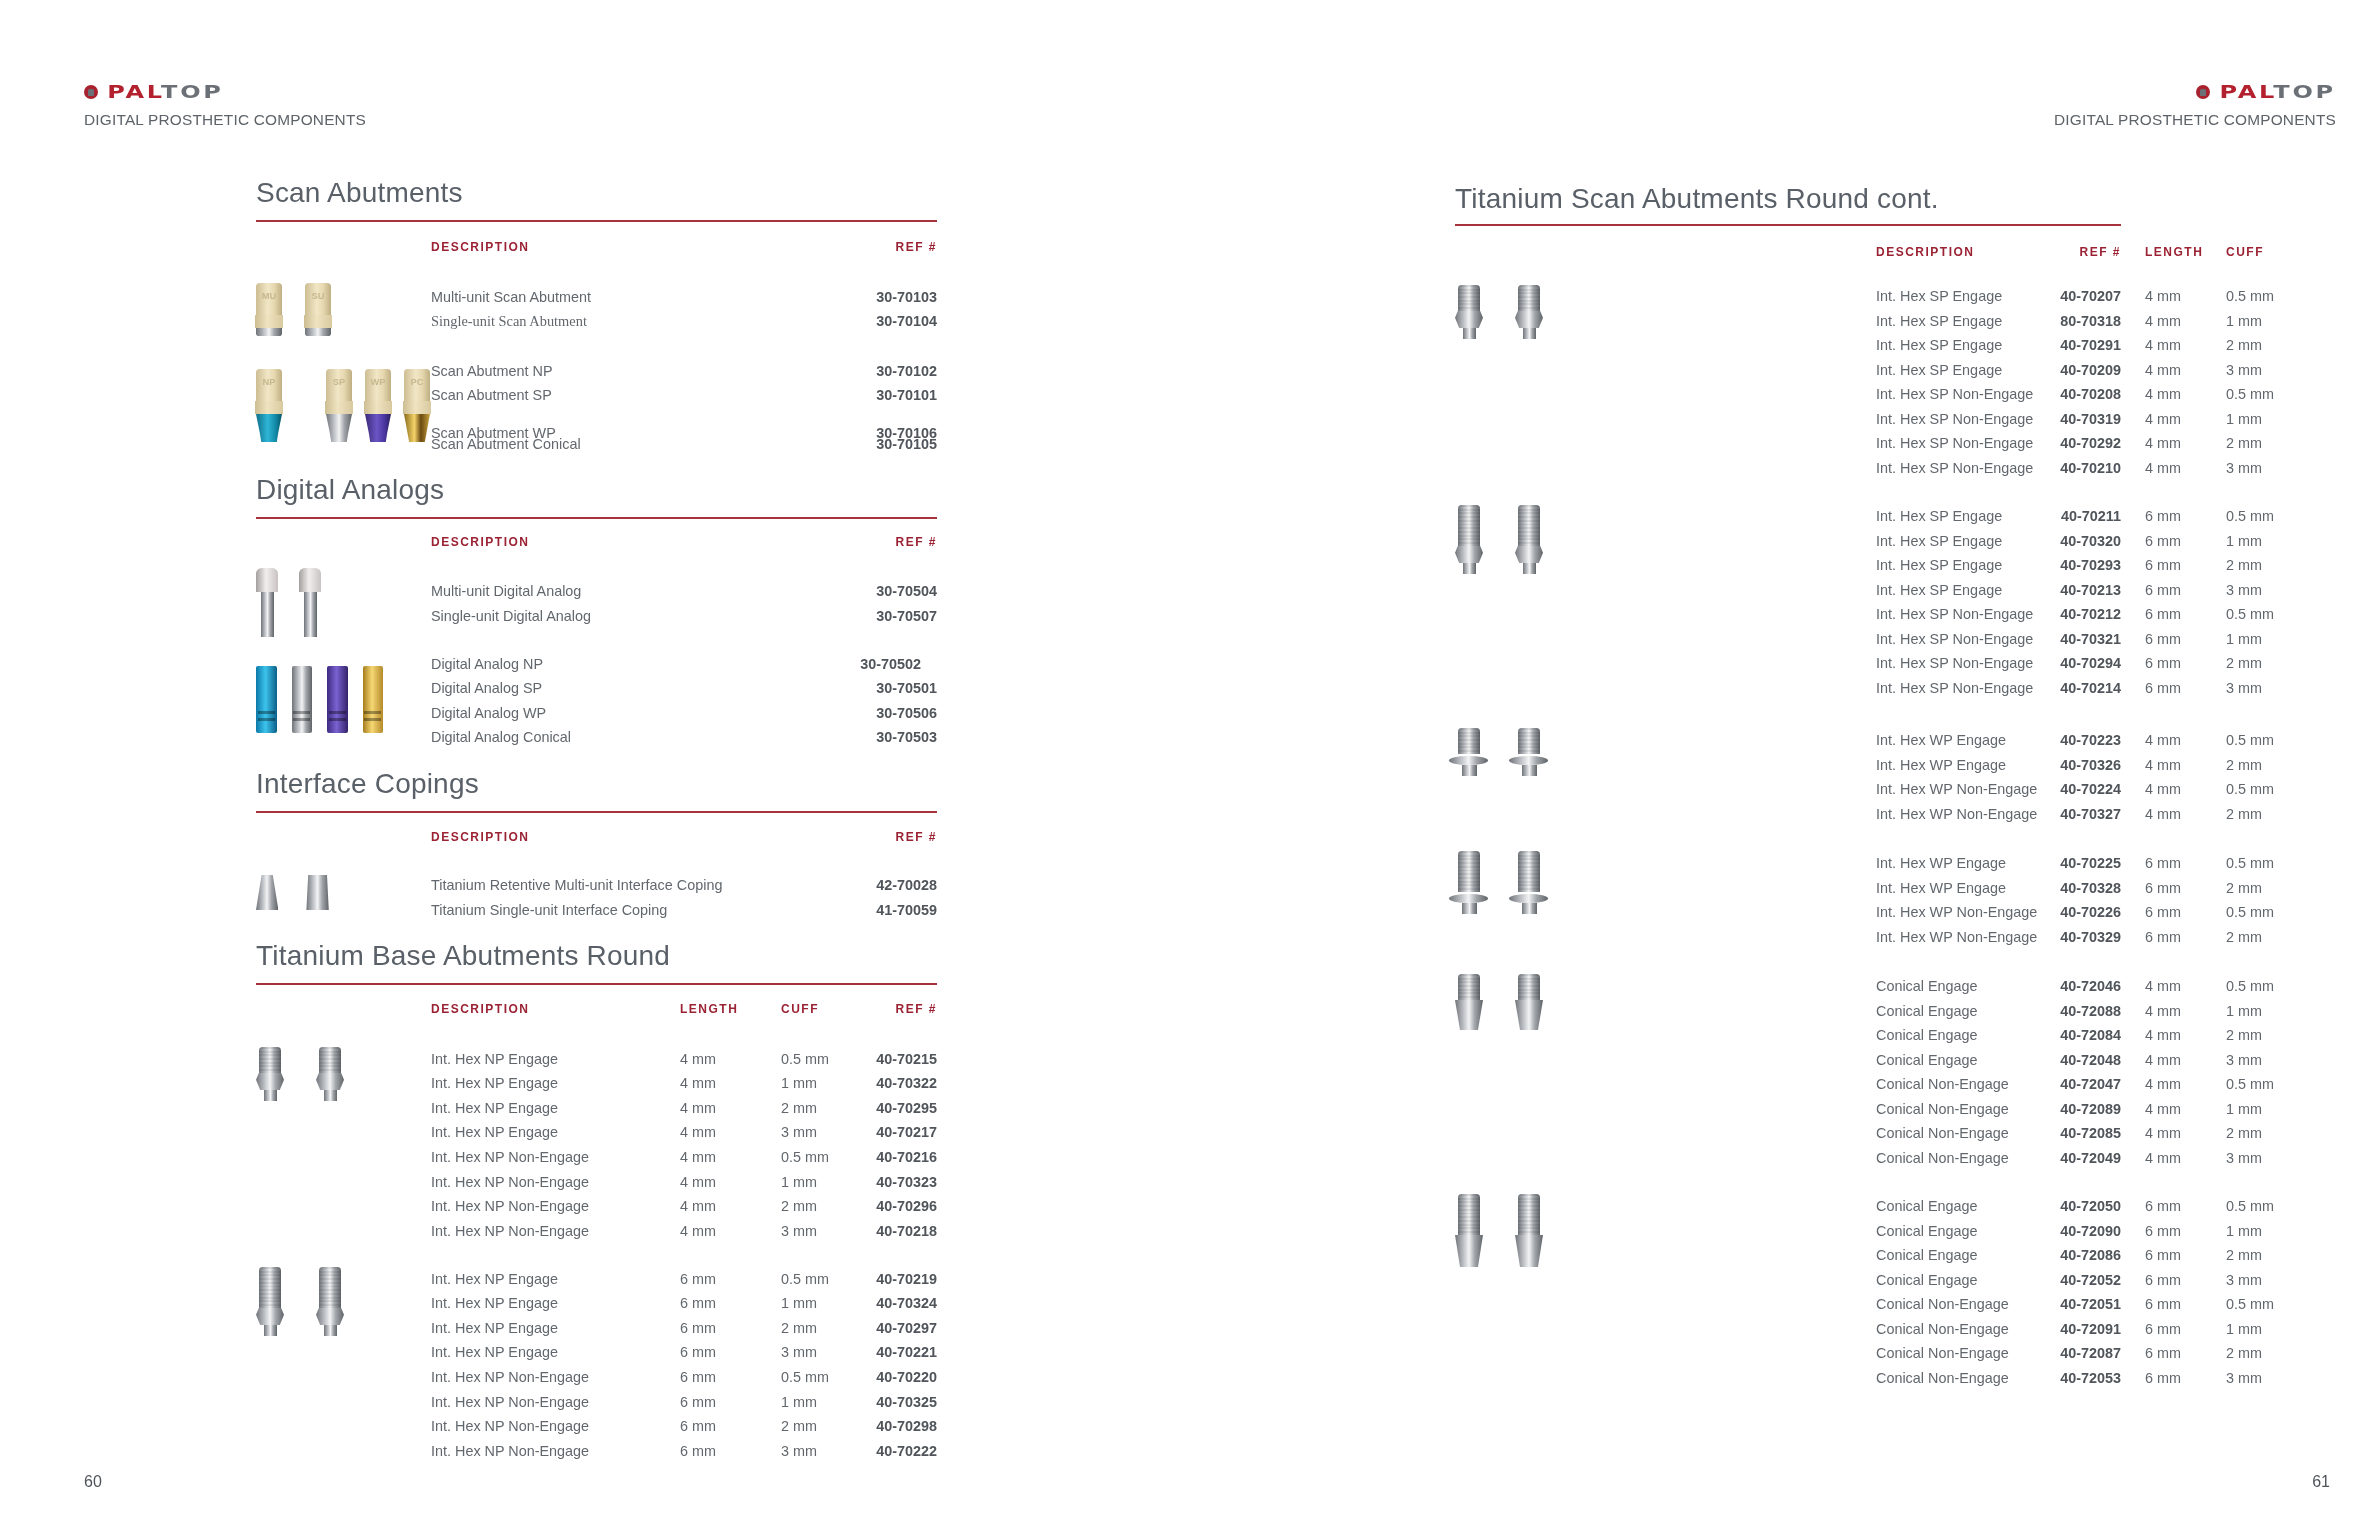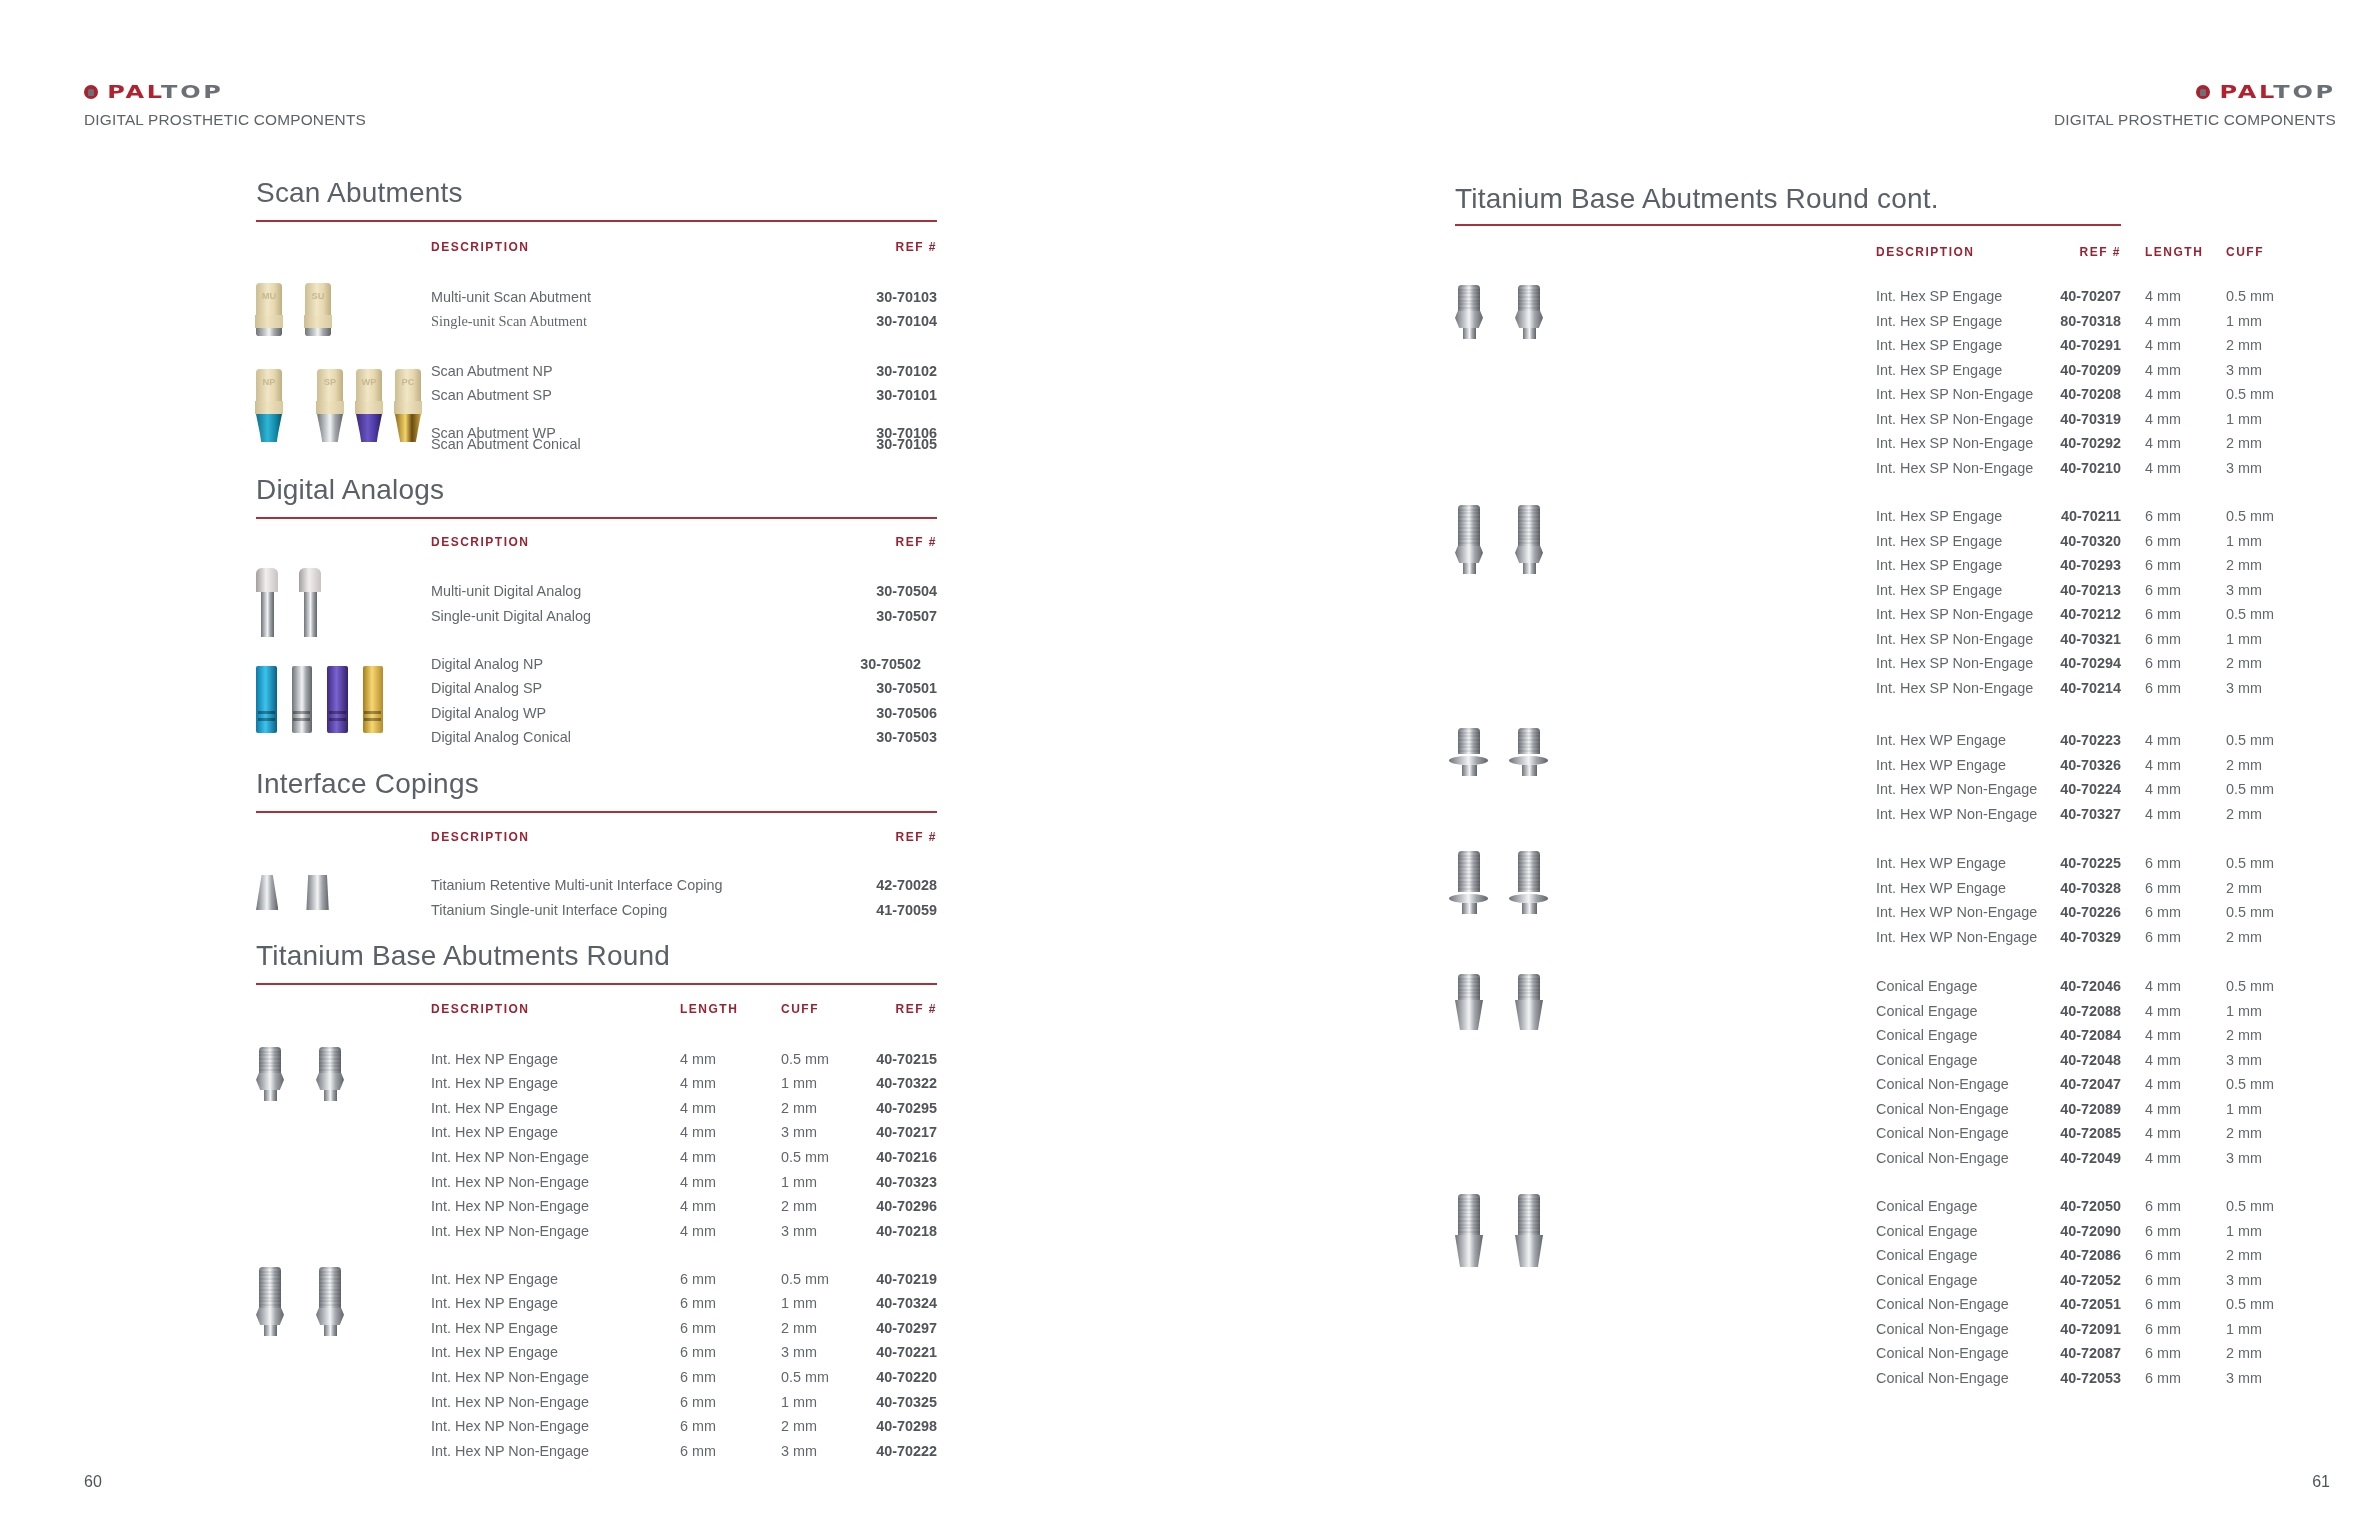--- a/index.html
+++ b/index.html
@@ -67,21 +67,21 @@
       </div>
       <div class="row" style="top:112px;width:681px;">
         <span style="left:175px;">Multi-unit Scan Abutment</span>
         <span class="ref" style="right:0;width:112px;">30-70103</span>
       </div>
       <div class="row" style="top:136px;width:681px;">
         <span style="left:175px;font-family:Liberation Serif, serif;">Single-unit Scan Abutment</span>
         <span class="ref" style="right:0;width:112px;">30-70104</span>
       </div>
       <div class="thumbs" style="left: 0px; top: 192px;">
-        <div class="part" style="width:48px;height:75px;margin-right:13px;">
+        <div class="part" style="width:48px;height:75px;margin-right:22px;">
           <div style="position:absolute;left:0;top:0;width:26px;height:32px;border-radius:3.7px 3.7px 0 0;background:linear-gradient(90deg,#cdbd92,#f1e6c6 45%,#e6d8b0 70%,#bfae82);"></div>
           <div style="position:absolute;left:0;top:8.4px;width:26px;text-align:center;font-size:9.3px;color:#c7b98f;font-weight:bold;">NP</div>
           <div style="position:absolute;left:-0.9px;top:32px;width:28px;height:13px;background:linear-gradient(90deg,#cdbd92,#efe3c0 45%,#d8c99f);"></div>
           <div style="position:absolute;left:0;top:45px;width:26px;height:28px;clip-path:polygon(0 0,100% 0,85% 70%,80% 100%,20% 100%,15% 70%);background:linear-gradient(90deg,#0e6f8a,#2fb5d6 45%,#128aa8 75%,#085566);"></div>
         </div>
         <div class="part" style="width:26px;height:75px;margin-right:13px;">
           <div style="position:absolute;left:0;top:0;width:26px;height:32px;border-radius:3.7px 3.7px 0 0;background:linear-gradient(90deg,#cdbd92,#f1e6c6 45%,#e6d8b0 70%,#bfae82);"></div>
           <div style="position:absolute;left:0;top:8.4px;width:26px;text-align:center;font-size:9.3px;color:#c7b98f;font-weight:bold;">SP</div>
           <div style="position:absolute;left:-0.9px;top:32px;width:28px;height:13px;background:linear-gradient(90deg,#cdbd92,#efe3c0 45%,#d8c99f);"></div>
           <div style="position:absolute;left:0;top:45px;width:26px;height:28px;clip-path:polygon(0 0,100% 0,85% 70%,80% 100%,20% 100%,15% 70%);background:linear-gradient(90deg,#6f747a 0%,#c9ccd0 35%,#f2f3f4 50%,#a3a7ac 70%,#5f6469 100%);"></div>
@@ -336,21 +336,21 @@
 </div>
 
 <div class="page" id="page-right">
   <div class="brand">
     <span class="mark"></span>
     <span class="logo"><span class="pal">PAL</span><span class="top">TOP</span></span>
   </div>
   <div class="subtitle">DIGITAL PROSTHETIC COMPONENTS</div>
 
   <div class="section" id="sec-tibase-cont" style="left:266px; top:183px; width:666px;">
-  <div class="section-title" style="top:0px;">Titanium Base Abutments Round cont.</div>
+  <div class="section-title" style="top:0px;">Titanium Scan Abutments Round cont.</div>
       <div class="rule" style="top:41px;width:666px;"></div>
       <div class="col-head" style="top:62px;left:421px;">DESCRIPTION</div>
       <div class="col-head" style="top:62px;left:690px;">LENGTH</div>
       <div class="col-head" style="top:62px;left:771px;">CUFF</div>
       <div class="col-head" style="top:62px;right:0;">REF #</div>
       <div class="thumbs" style="left: 0px; top: 102px;">
         <div class="part" style="width:28px;height:56px;margin-right:32px;">
           <div style="position:absolute;left:2.8px;top:0;width:22.4px;height:26px;border-radius:3.7px 3.7px 0 0;background:repeating-linear-gradient(180deg,rgba(0,0,0,0.08) 0 1.9px,rgba(255,255,255,0) 1.9px 3.7px),linear-gradient(90deg,#6f747a 0%,#c9ccd0 35%,#f2f3f4 50%,#a3a7ac 70%,#5f6469 100%);"></div>
           <div style="position:absolute;left:0;top:26px;width:28px;height:17px;clip-path:polygon(10% 0,90% 0,100% 40%,85% 100%,15% 100%,0 40%);background:linear-gradient(90deg,#6f747a 0%,#c9ccd0 35%,#f2f3f4 50%,#a3a7ac 70%,#5f6469 100%);"></div>
           <div style="position:absolute;left:7.5px;top:43px;width:13px;height:11.2px;background:linear-gradient(90deg,#6f747a 0%,#c9ccd0 35%,#f2f3f4 50%,#a3a7ac 70%,#5f6469 100%);"></div>

